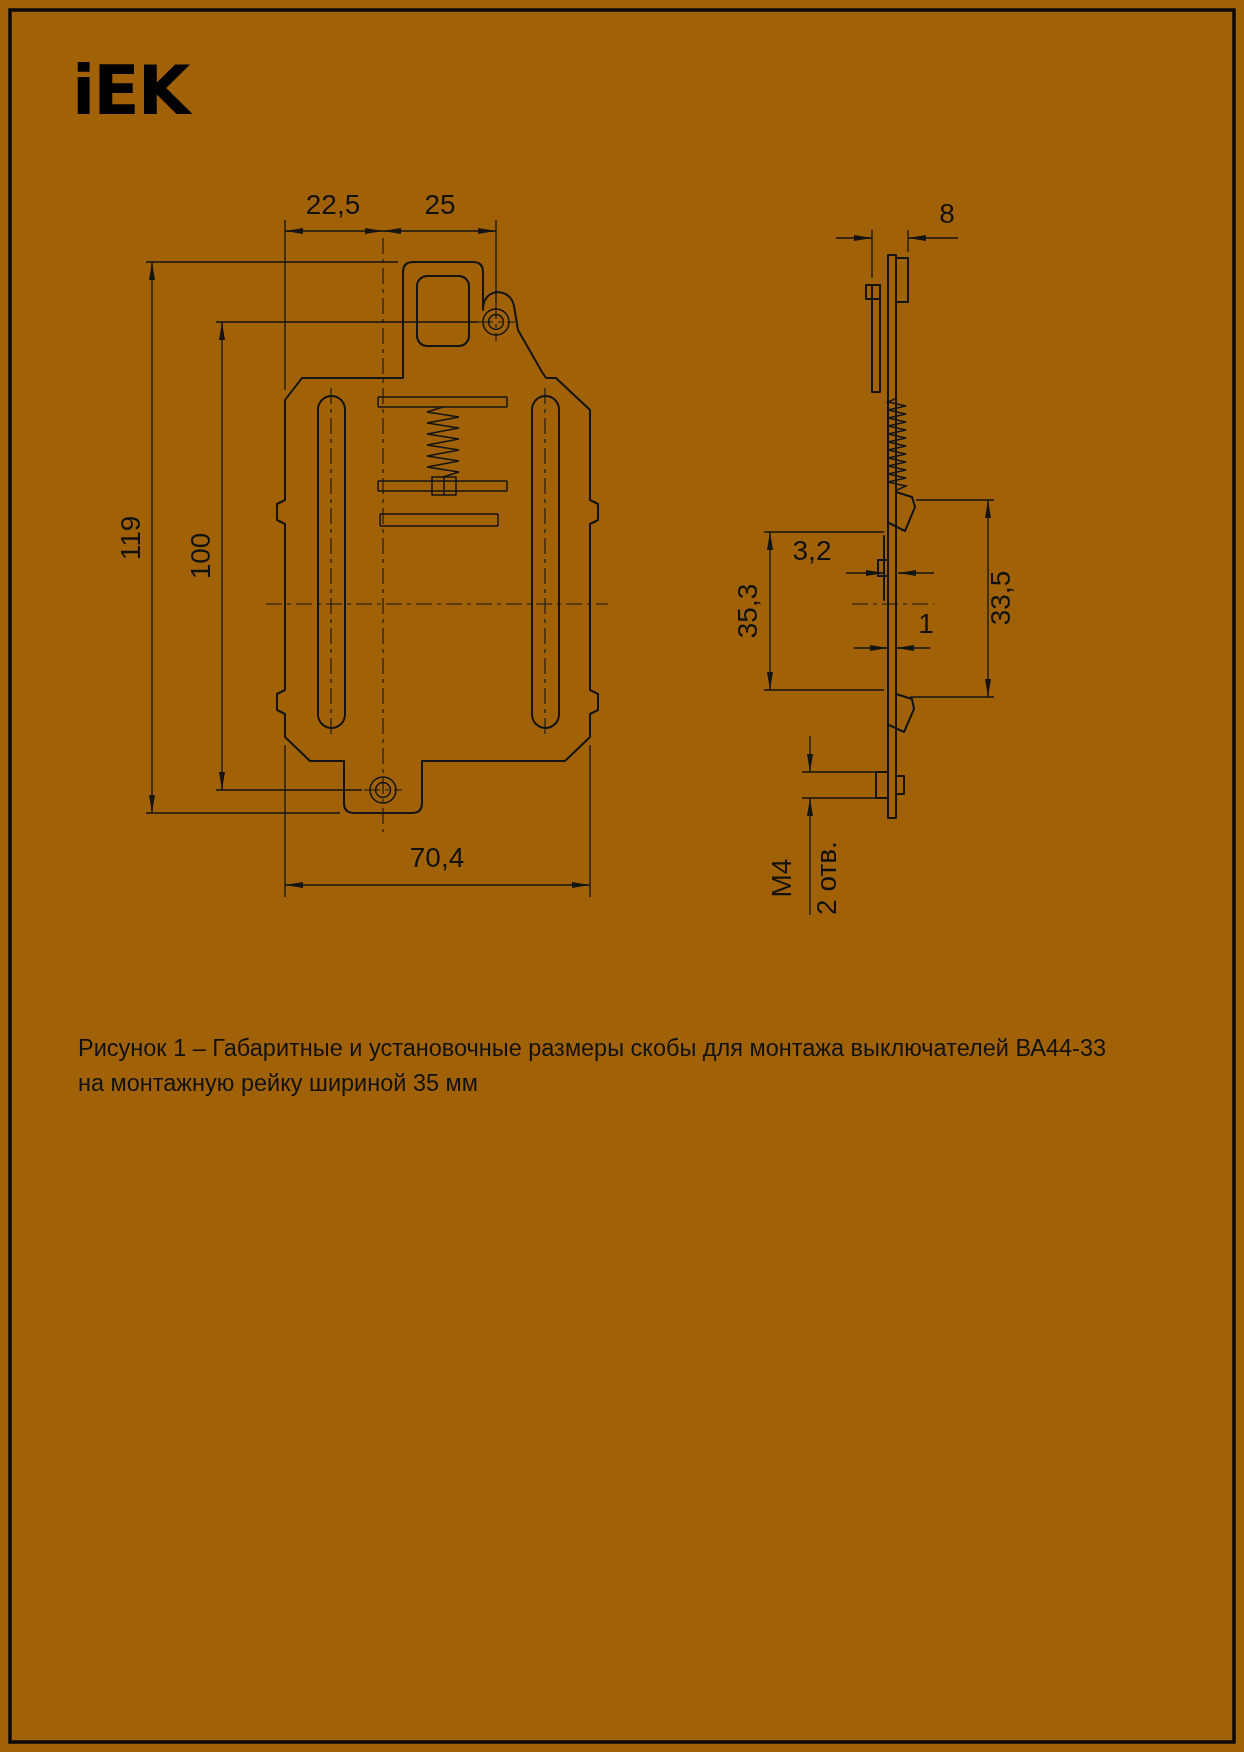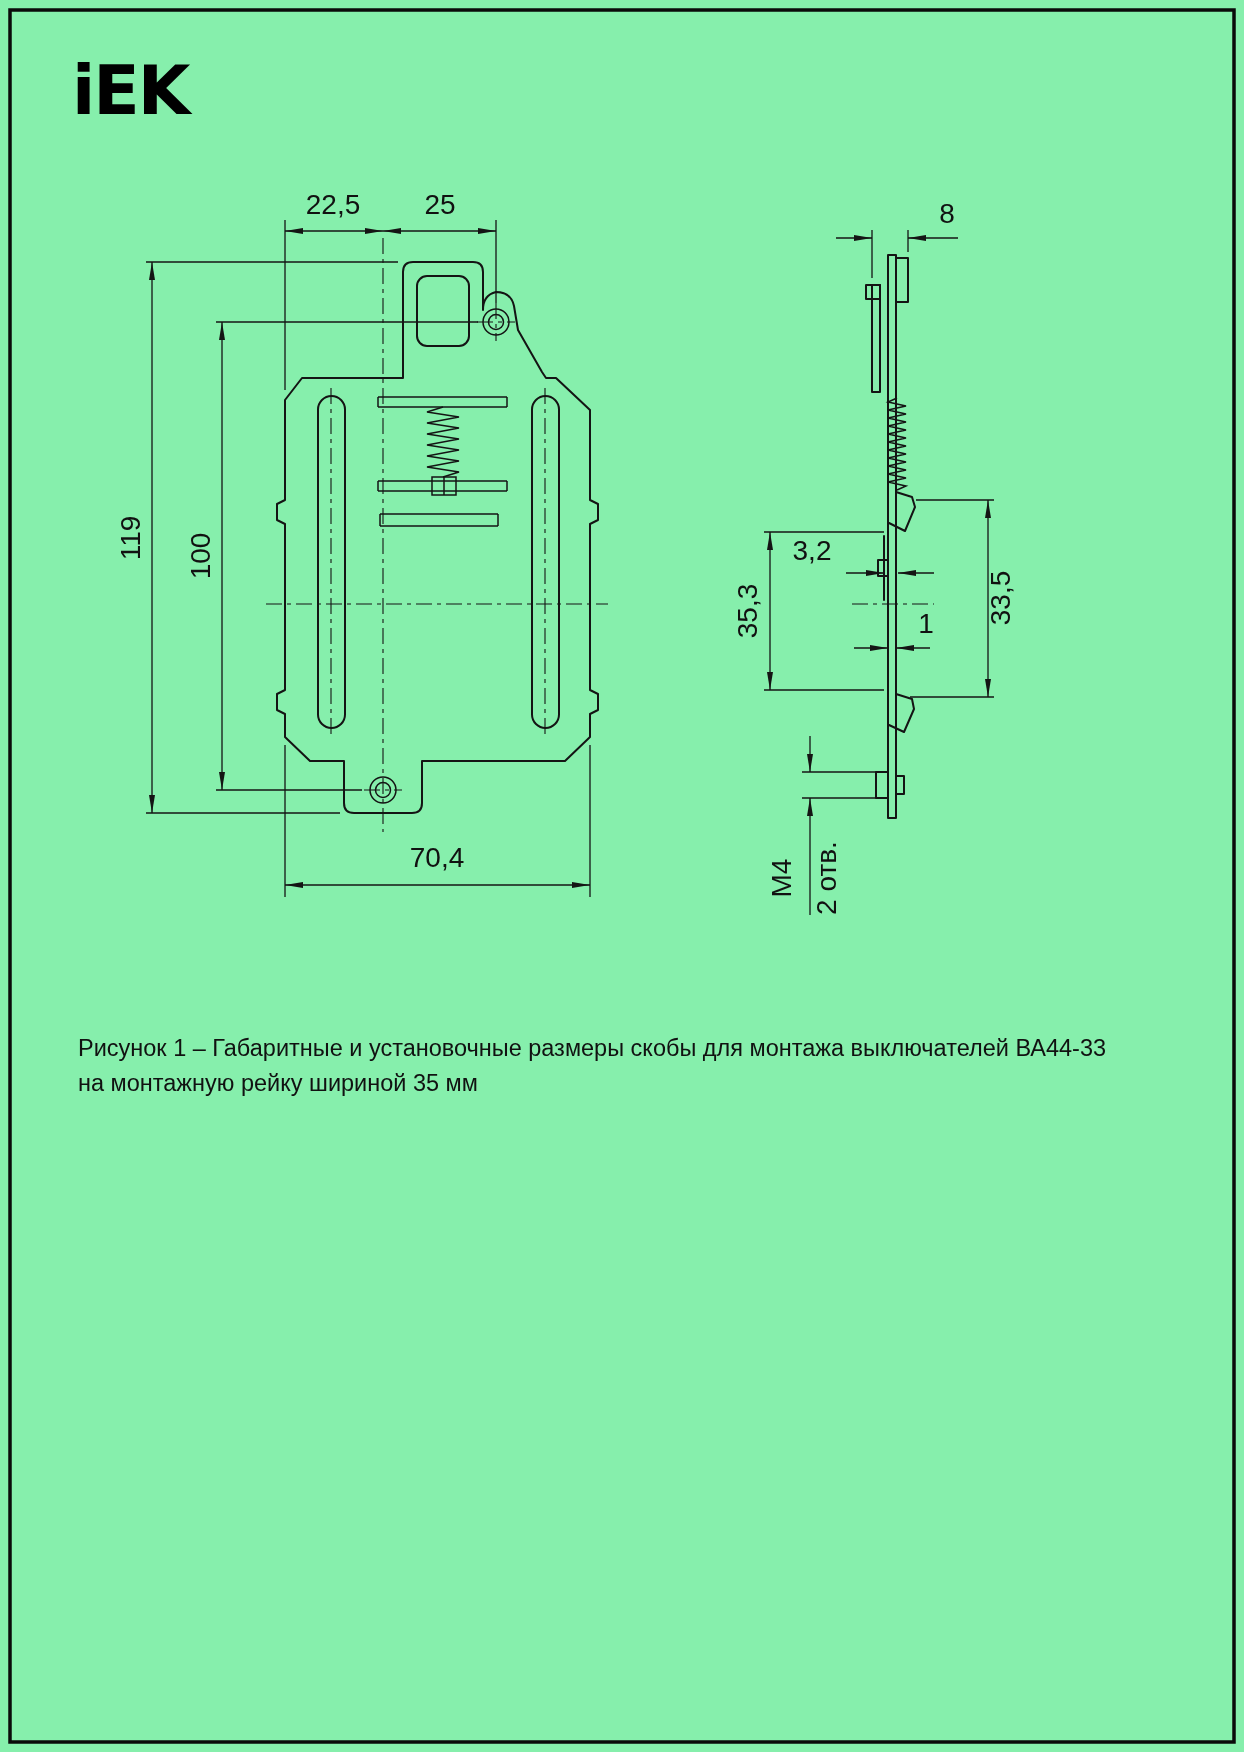--- a/index.html
+++ b/index.html
@@ -1,19 +1,19 @@
 <!DOCTYPE html>
 <html><head>
 <meta charset="utf-8">
 <style>
   html,body{margin:0;padding:0;background:#e8e8e8;}
   .page{
     position:relative;
     width:1244px;height:1752px;
-    background:#86efac;
+    background:#a16207;
     font-family:"Liberation Sans", sans-serif;
     margin:0 auto;
     overflow:hidden;
   }
   svg{position:absolute;left:0;top:0;}
   
   .obj{stroke:#141414;stroke-width:2;fill:none;stroke-linejoin:round;stroke-linecap:round;}
   .thin{stroke:#141414;stroke-width:1.5;fill:none;}
   .cl{stroke:#141414;stroke-width:1.1;fill:none;stroke-dasharray:16 5 4 5;}
   .dimline{stroke:#141414;stroke-width:1.3;fill:none;}

